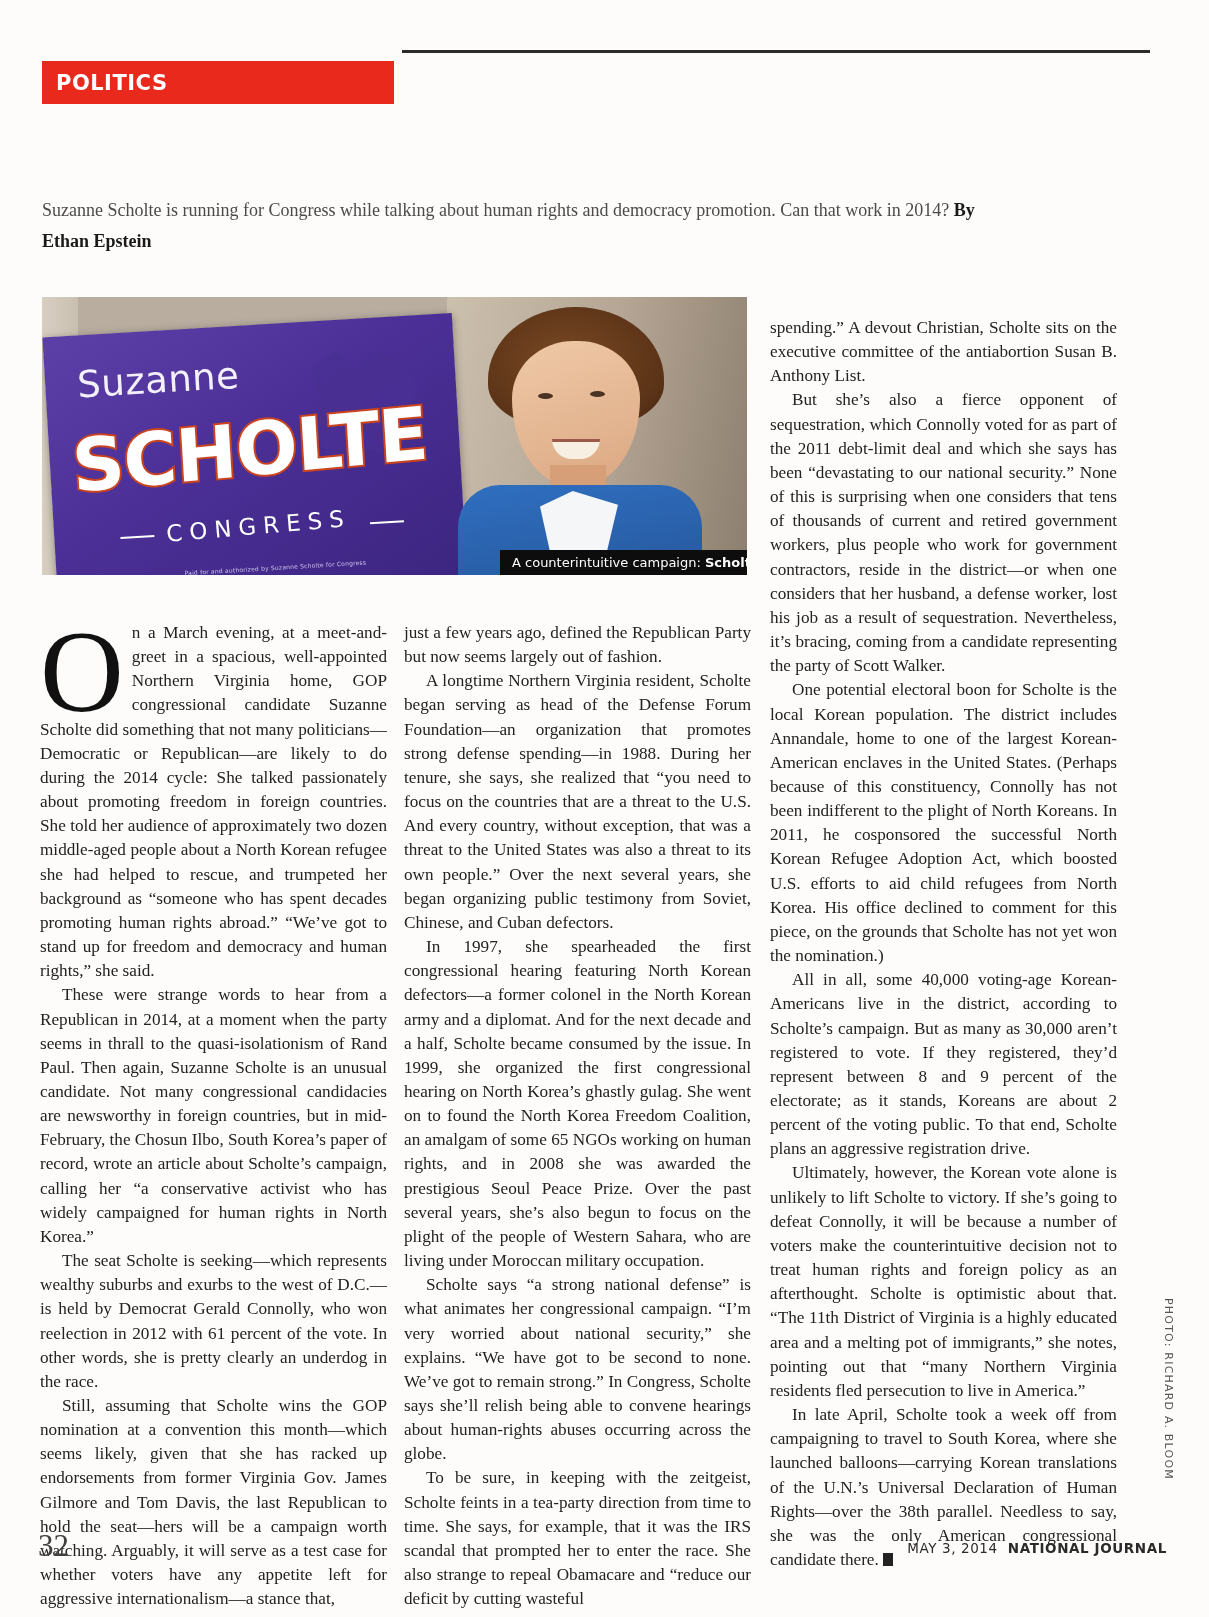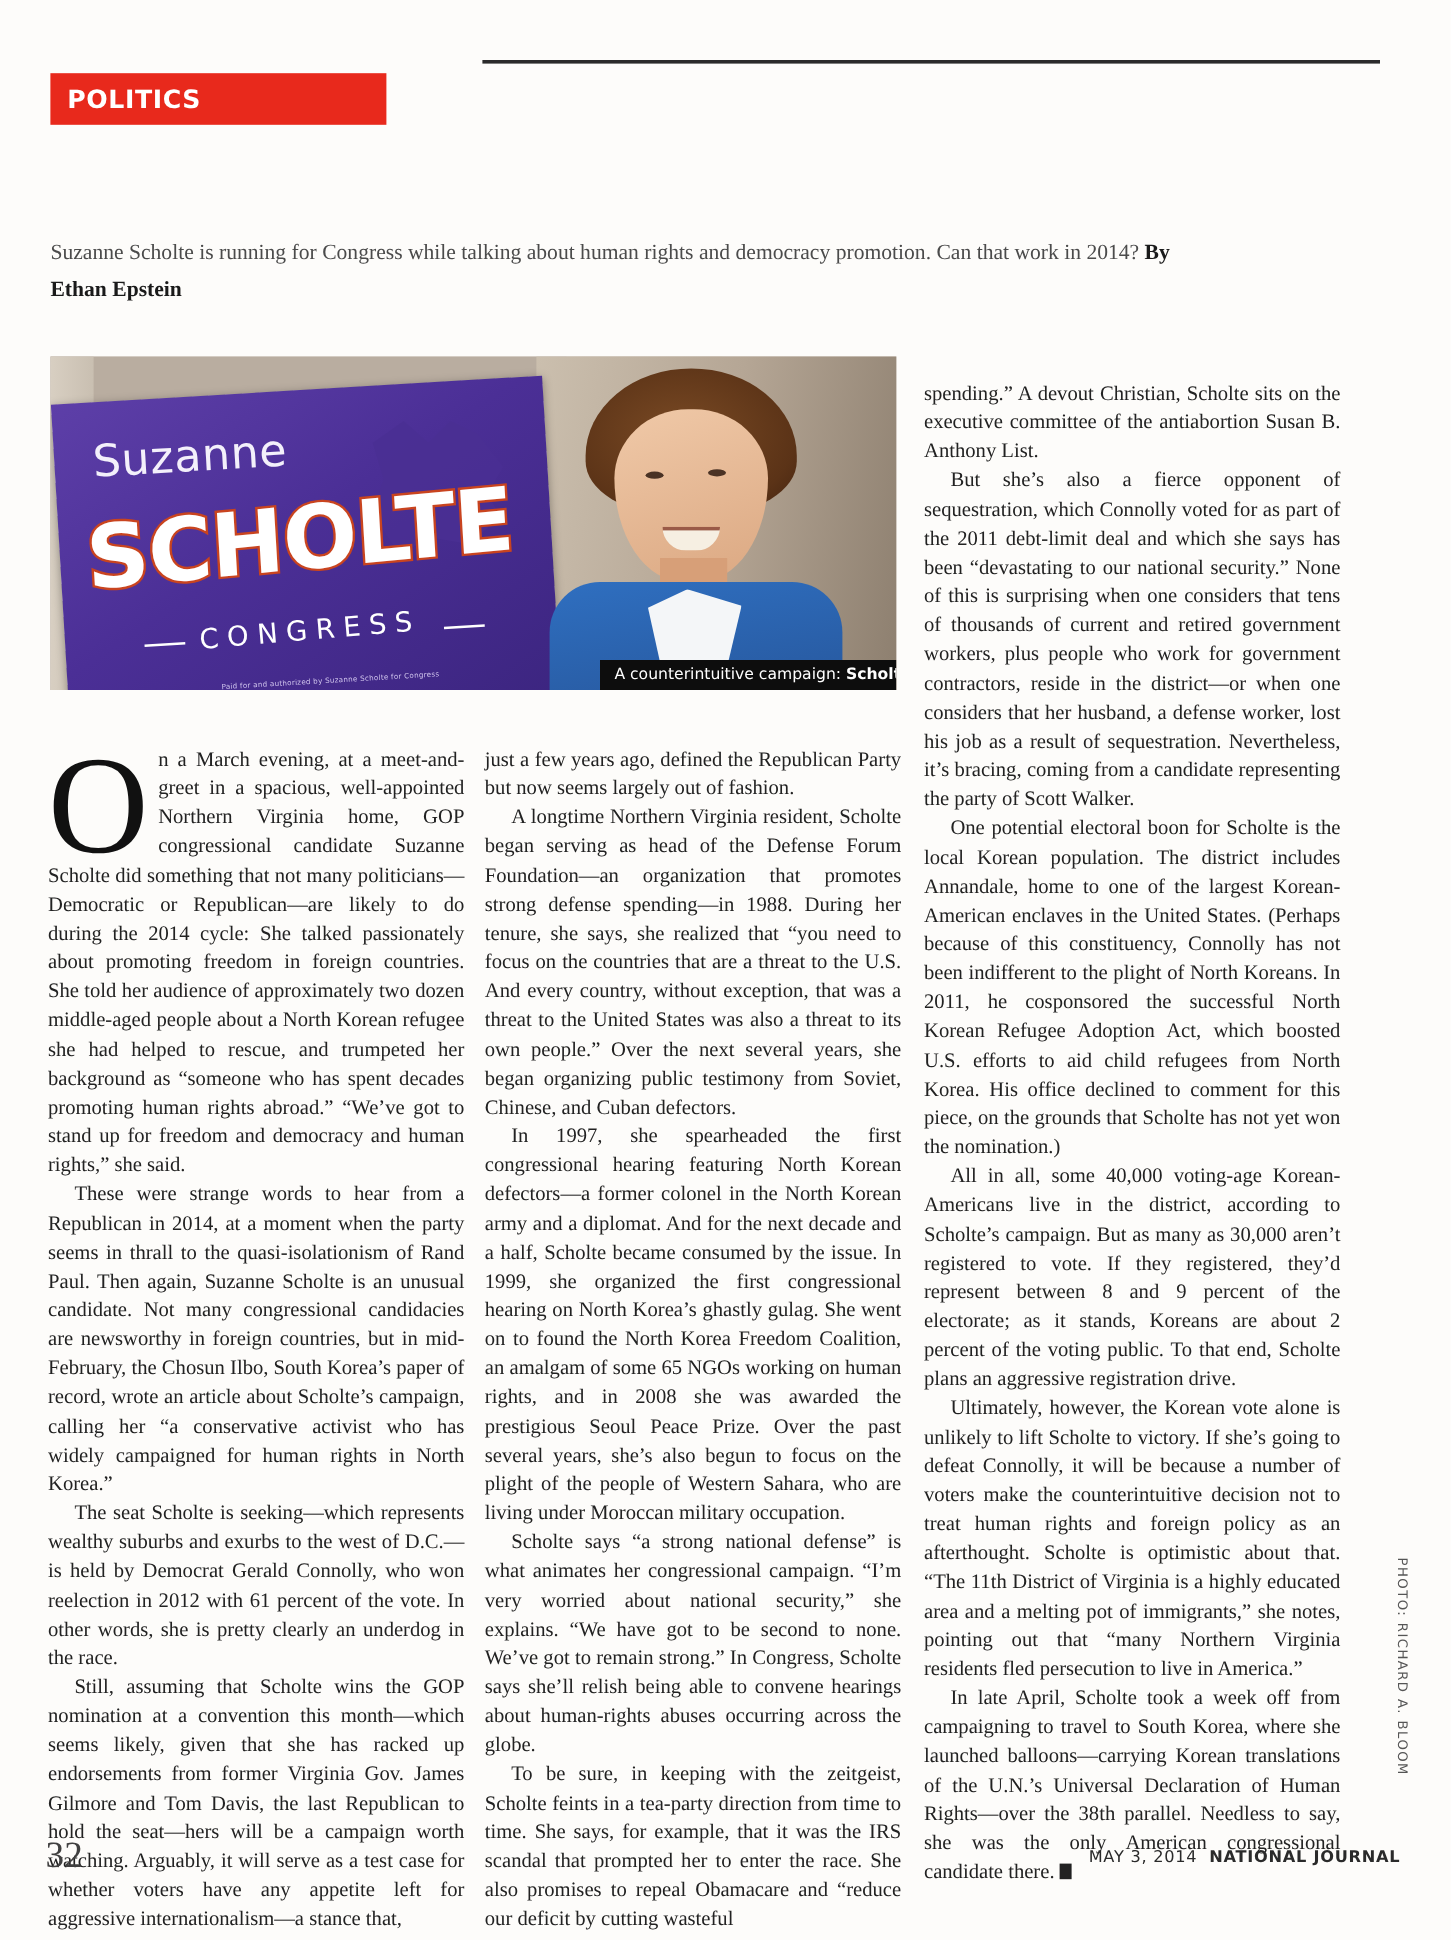--- a/index.html
+++ b/index.html
@@ -30,21 +30,21 @@
     width: 748px;
     height: 3px;
     background: #2b2b2b;
   }
 
   
   .kicker {
     position: absolute;
     left: 42px;
     top: 61px;
-    width: 280px;
+    width: 352px;
     height: 43px;
     background: #e8291c;
     display: flex;
     align-items: center;
   }
   .kicker-label {
     color: #ffffff;
     font-family: "DejaVu Sans", sans-serif;
     font-weight: bold;
     font-size: 21px;
@@ -394,21 +394,21 @@
     <p>These were strange words to hear from a Republican in 2014, at a moment when the party seems in thrall to the quasi-isolationism of Rand Paul. Then again, Suzanne Scholte is an unusual candidate. Not many congressional candidacies are newsworthy in foreign countries, but in mid-February, the Chosun Ilbo, South Korea’s paper of record, wrote an article about Scholte’s campaign, calling her “a conservative activist who has widely campaigned for human rights in North Korea.”</p>
     <p>The seat Scholte is seeking—which represents wealthy suburbs and exurbs to the west of D.C.—is held by Democrat Gerald Connolly, who won reelection in 2012 with 61 percent of the vote. In other words, she is pretty clearly an underdog in the race.</p>
     <p>Still, assuming that Scholte wins the GOP nomination at a convention this month—which seems likely, given that she has racked up endorsements from former Virginia Gov. James Gilmore and Tom Davis, the last Republican to hold the seat—hers will be a campaign worth watching. Arguably, it will serve as a test case for whether voters have any appetite left for aggressive internationalism—a stance that,</p>
   </div>
 
   <div class="col" id="col2">
     <p class="first">just a few years ago, defined the Republican Party but now seems largely out of fashion.</p>
     <p>A longtime Northern Virginia resident, Scholte began serving as head of the Defense Forum Foundation—an organization that promotes strong defense spending—in 1988. During her tenure, she says, she realized that “you need to focus on the countries that are a threat to the U.S. And every country, without exception, that was a threat to the United States was also a threat to its own people.” Over the next several years, she began organizing public testimony from Soviet, Chinese, and Cuban defectors.</p>
     <p>In 1997, she spearheaded the first congressional hearing featuring North Korean defectors—a former colonel in the North Korean army and a diplomat. And for the next decade and a half, Scholte became consumed by the issue. In 1999, she organized the first congressional hearing on North Korea’s ghastly gulag. She went on to found the North Korea Freedom Coalition, an amalgam of some 65 NGOs working on human rights, and in 2008 she was awarded the prestigious Seoul Peace Prize. Over the past several years, she’s also begun to focus on the plight of the people of Western Sahara, who are living under Moroccan military occupation.</p>
     <p>Scholte says “a strong national defense” is what animates her congressional campaign. “I’m very worried about national security,” she explains. “We have got to be second to none. We’ve got to remain strong.” In Congress, Scholte says she’ll relish being able to convene hearings about human-rights abuses occurring across the globe.</p>
-    <p>To be sure, in keeping with the zeitgeist, Scholte feints in a tea-party direction from time to time. She says, for example, that it was the IRS scandal that prompted her to enter the race. She also promises to repeal Obamacare and “reduce our deficit by cutting wasteful</p>
+    <p>To be sure, in keeping with the zeitgeist, Scholte feints in a tea-party direction from time to time. She says, for example, that it was the IRS scandal that prompted her to enter the race. She also strange to repeal Obamacare and “reduce our deficit by cutting wasteful</p>
   </div>
 
   <div class="col" id="col3">
     <p class="first">spending.” A devout Christian, Scholte sits on the executive committee of the antiabortion Susan B. Anthony List.</p>
     <p>But she’s also a fierce opponent of sequestration, which Connolly voted for as part of the 2011 debt-limit deal and which she says has been “devastating to our national security.” None of this is surprising when one considers that tens of thousands of current and retired government workers, plus people who work for government contractors, reside in the district—or when one considers that her husband, a defense worker, lost his job as a result of sequestration. Nevertheless, it’s bracing, coming from a candidate representing the party of Scott Walker.</p>
     <p>One potential electoral boon for Scholte is the local Korean population. The district includes Annandale, home to one of the largest Korean-American enclaves in the United States. (Perhaps because of this constituency, Connolly has not been indifferent to the plight of North Koreans. In 2011, he cosponsored the successful North Korean Refugee Adoption Act, which boosted U.S. efforts to aid child refugees from North Korea. His office declined to comment for this piece, on the grounds that Scholte has not yet won the nomination.)</p>
     <p>All in all, some 40,000 voting-age Korean-Americans live in the district, according to Scholte’s campaign. But as many as 30,000 aren’t registered to vote. If they registered, they’d represent between 8 and 9 percent of the electorate; as it stands, Koreans are about 2 percent of the voting public. To that end, Scholte plans an aggressive registration drive.</p>
     <p>Ultimately, however, the Korean vote alone is unlikely to lift Scholte to victory. If she’s going to defeat Connolly, it will be because a number of voters make the counterintuitive decision not to treat human rights and foreign policy as an afterthought. Scholte is optimistic about that. “The 11th District of Virginia is a highly educated area and a melting pot of immigrants,” she notes, pointing out that “many Northern Virginia residents fled persecution to live in America.”</p>
     <p><span>In late April, Scholte took a week off from campaigning to travel to South Korea, where she launched balloons—carrying Korean translations of the U.N.’s Universal Declaration of Human Rights—over the 38th parallel. Needless to say, she was the only American congressional candidate there.</span><span class="endmark"></span></p>
   </div>

